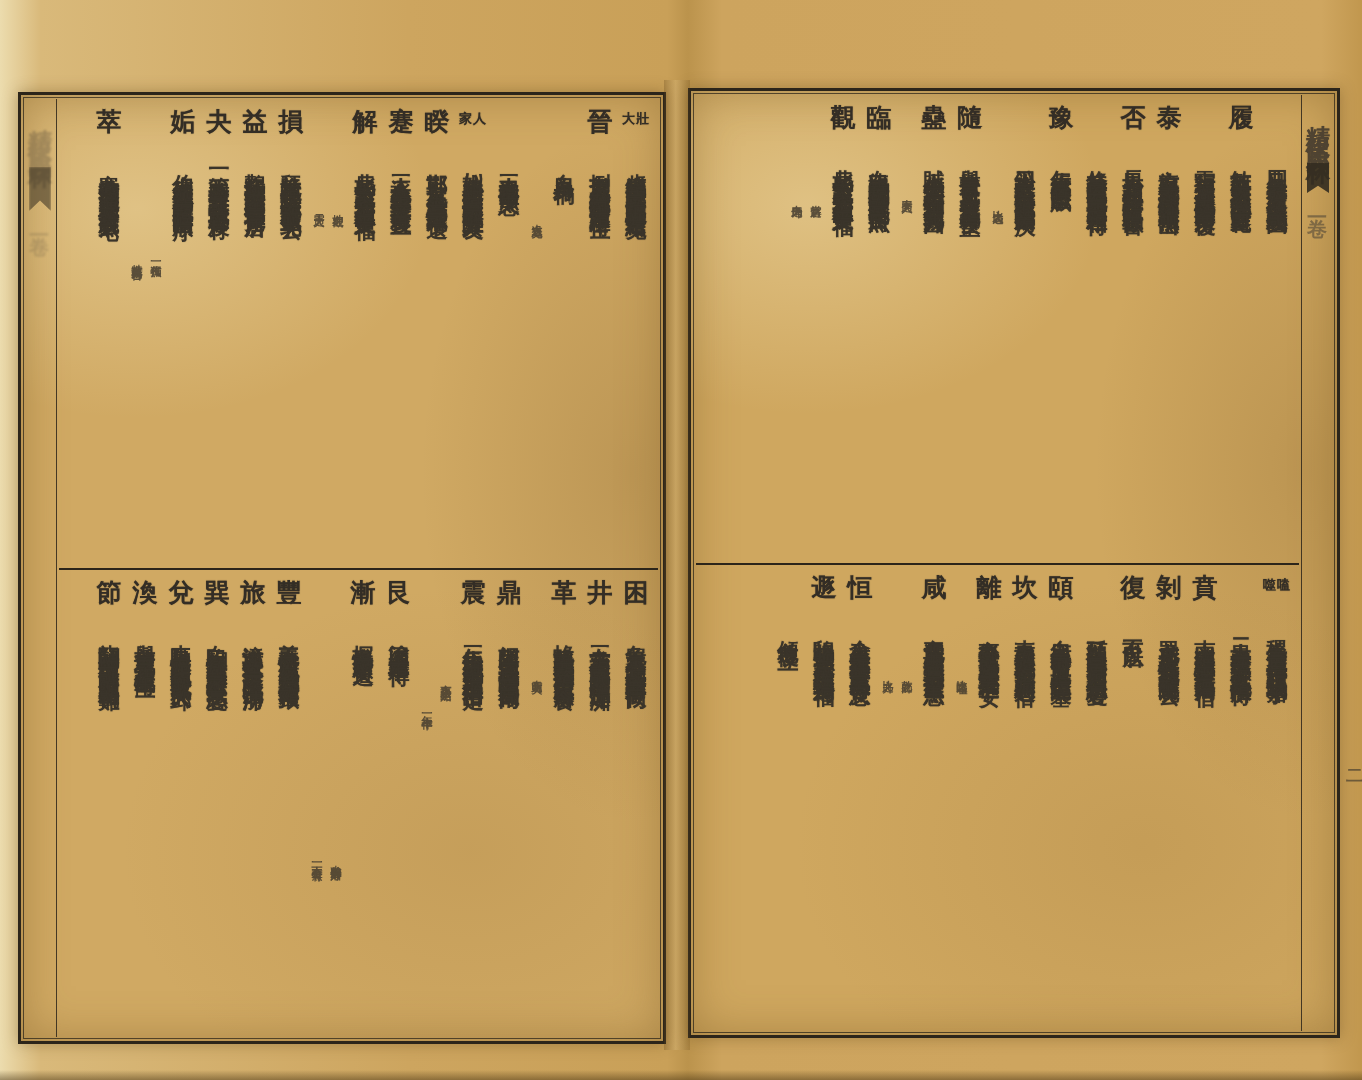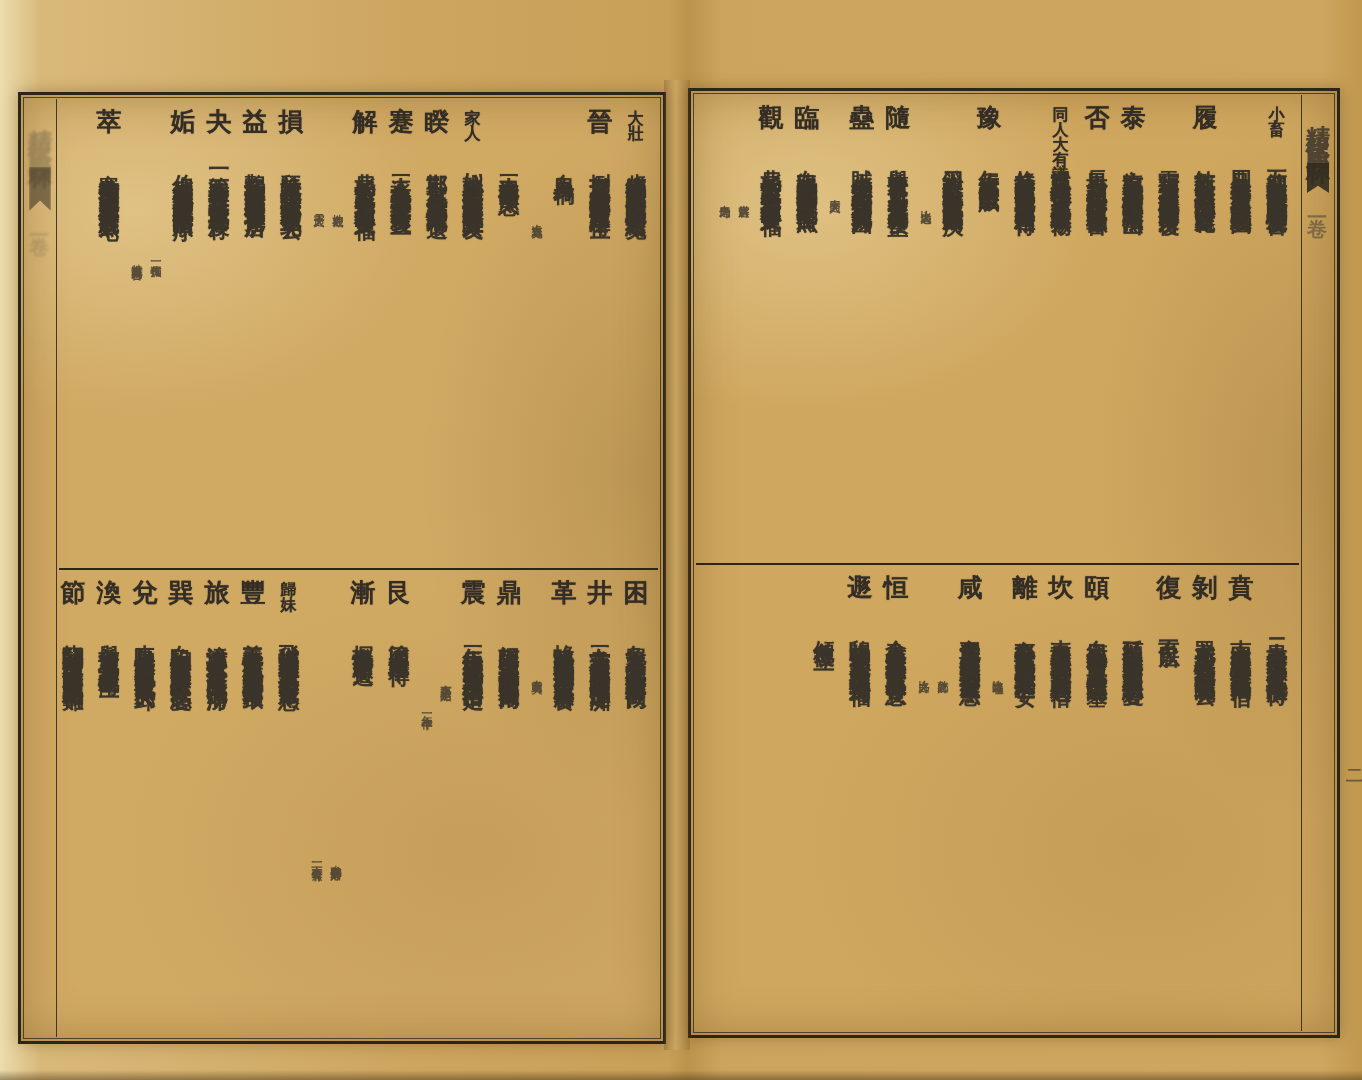--- a/index.html
+++ b/index.html
@@ -56,21 +56,21 @@
     gap:4px;padding:6px 6px 8px 4px;overflow:hidden;
   }
   .band + .band{border-top:2px solid #2c251a;}
   .col{flex:0 0 32px;display:flex;flex-direction:column;align-items:center;}
   .hex{
     height:52px;box-sizing:border-box;padding-top:4px;
     writing-mode:horizontal-tb;direction:rtl;text-align:center;
     font-size:25px;font-weight:700;color:#332d25;line-height:26px;width:32px;
     text-shadow:0 0 1px rgba(51,45,37,.75);
   }
-  .hex.multi{font-size:16px;line-height:15px;padding-top:6px;letter-spacing:1px;}
+  .hex.multi{font-size:13px;line-height:15px;padding-top:6px;letter-spacing:1px;}
   .verse{
     flex:1;writing-mode:vertical-rl;text-orientation:upright;
     font-size:21px;font-weight:600;color:#3a342a;letter-spacing:3px;line-height:30px;
     text-shadow:0 0 1px rgba(58,52,42,.65);filter:blur(.15px);
   }
   .note{
     flex:0 0 15px;writing-mode:vertical-rl;text-orientation:upright;
     font-size:11px;font-weight:600;color:#443c2f;letter-spacing:1px;line-height:15px;
     opacity:.85;
   }
@@ -195,24 +195,20 @@
               <div class="hex">艮</div>
               <div class="verse">塗回道塞求事不得</div>
             </div>
             <div class="col">
               <div class="hex">漸</div>
               <div class="verse">探懷得黍所願失道</div>
             </div>
             <div class="note" style="margin-top: 280px;">山雞善居漸好</div>
             <div class="note" style="margin-top: 280px;">一本下有無有</div>
             <div class="col">
-              <div class="hex multi">歸妹</div>
-              <div class="verse">飛蟻遇道趾多擾垣居之不安覆厭為患</div>
-            </div>
-            <div class="col">
               <div class="hex">豐</div>
               <div class="verse">義不勝情以欲自傾幾危利寵折角摧頸</div>
             </div>
             <div class="col">
               <div class="hex">旅</div>
               <div class="verse">潼滃蔚薈扶首來會津液下降流潦滂沛</div>
             </div>
             <div class="col">
               <div class="hex">巽</div>
               <div class="verse">白駒生芻猗猗盛姝赫諠君子樂以忘憂</div>
@@ -237,46 +233,38 @@
   <div class="page right">
     <div class="inner">
       <div class="mstrip right-strip">
         <div class="mtitle">精校焦氏易林</div>
         <div class="fishtail"></div>
         <div class="mvol">卷一</div>
       </div>
       <div class="bands right-bands">
         <div class="band">
             <div class="col">
-              <div class="hex multi">小畜</div>
-              <div class="verse">五範四軌復得饒有陳力就列騶虞悅喜</div>
-            </div>
-            <div class="col">
               <div class="hex multi"></div>
               <div class="verse">四足無角君子所服南征述職以惠我國</div>
             </div>
             <div class="col">
               <div class="hex">履</div>
               <div class="verse">敏芍在梁魴逸不禁漁父勞苦連室乾口</div>
             </div>
             <div class="col">
               <div class="hex"></div>
               <div class="verse">雷行相逐無有休息戰於平陸為夷所覆</div>
             </div>
             <div class="col">
               <div class="hex">泰</div>
               <div class="verse">六龍爭極服在不飾謹慎管鑰結袪無出</div>
             </div>
             <div class="col">
               <div class="hex">否</div>
               <div class="verse">長男少女相向共語析薪在阽福祿歡喜</div>
-            </div>
-            <div class="col">
-              <div class="hex multi">同人大有謙</div>
-              <div class="verse">還延惡人使德不通炎火為殃禾穀大傷</div>
             </div>
             <div class="col">
               <div class="hex multi"></div>
               <div class="verse">修其翰晝隨風向北至虞夏國與舜相得</div>
             </div>
             <div class="col">
               <div class="hex">豫</div>
               <div class="verse">年歲大樂邑無盜賊</div>
             </div>
             <div class="col">
@@ -299,20 +287,24 @@
             </div>
             <div class="col">
               <div class="hex">觀</div>
               <div class="verse">北辰紫宮衣冠立中含和建德常受天福</div>
             </div>
             <div class="note" style="margin-top: 95px;">當之解</div>
             <div class="note" style="margin-top: 95px;">夬之坤同</div>
           </div>
         <div class="band">
             <div class="col">
+              <div class="hex multi">噬嗑</div>
+              <div class="verse">稷為堯使西見王母拜請百福賜我嘉子</div>
+            </div>
+            <div class="col">
               <div class="hex multi"></div>
               <div class="verse">二人異趣反覆迷惑一身五心亂無所得</div>
             </div>
             <div class="col">
               <div class="hex">賁</div>
               <div class="verse">南山大玃盜我媚妾怛不敢逐退而獨宿</div>
             </div>
             <div class="col">
               <div class="hex">剝</div>
               <div class="verse">眾尤所遝反作光怪九身無頭魂驚魄去</div>

